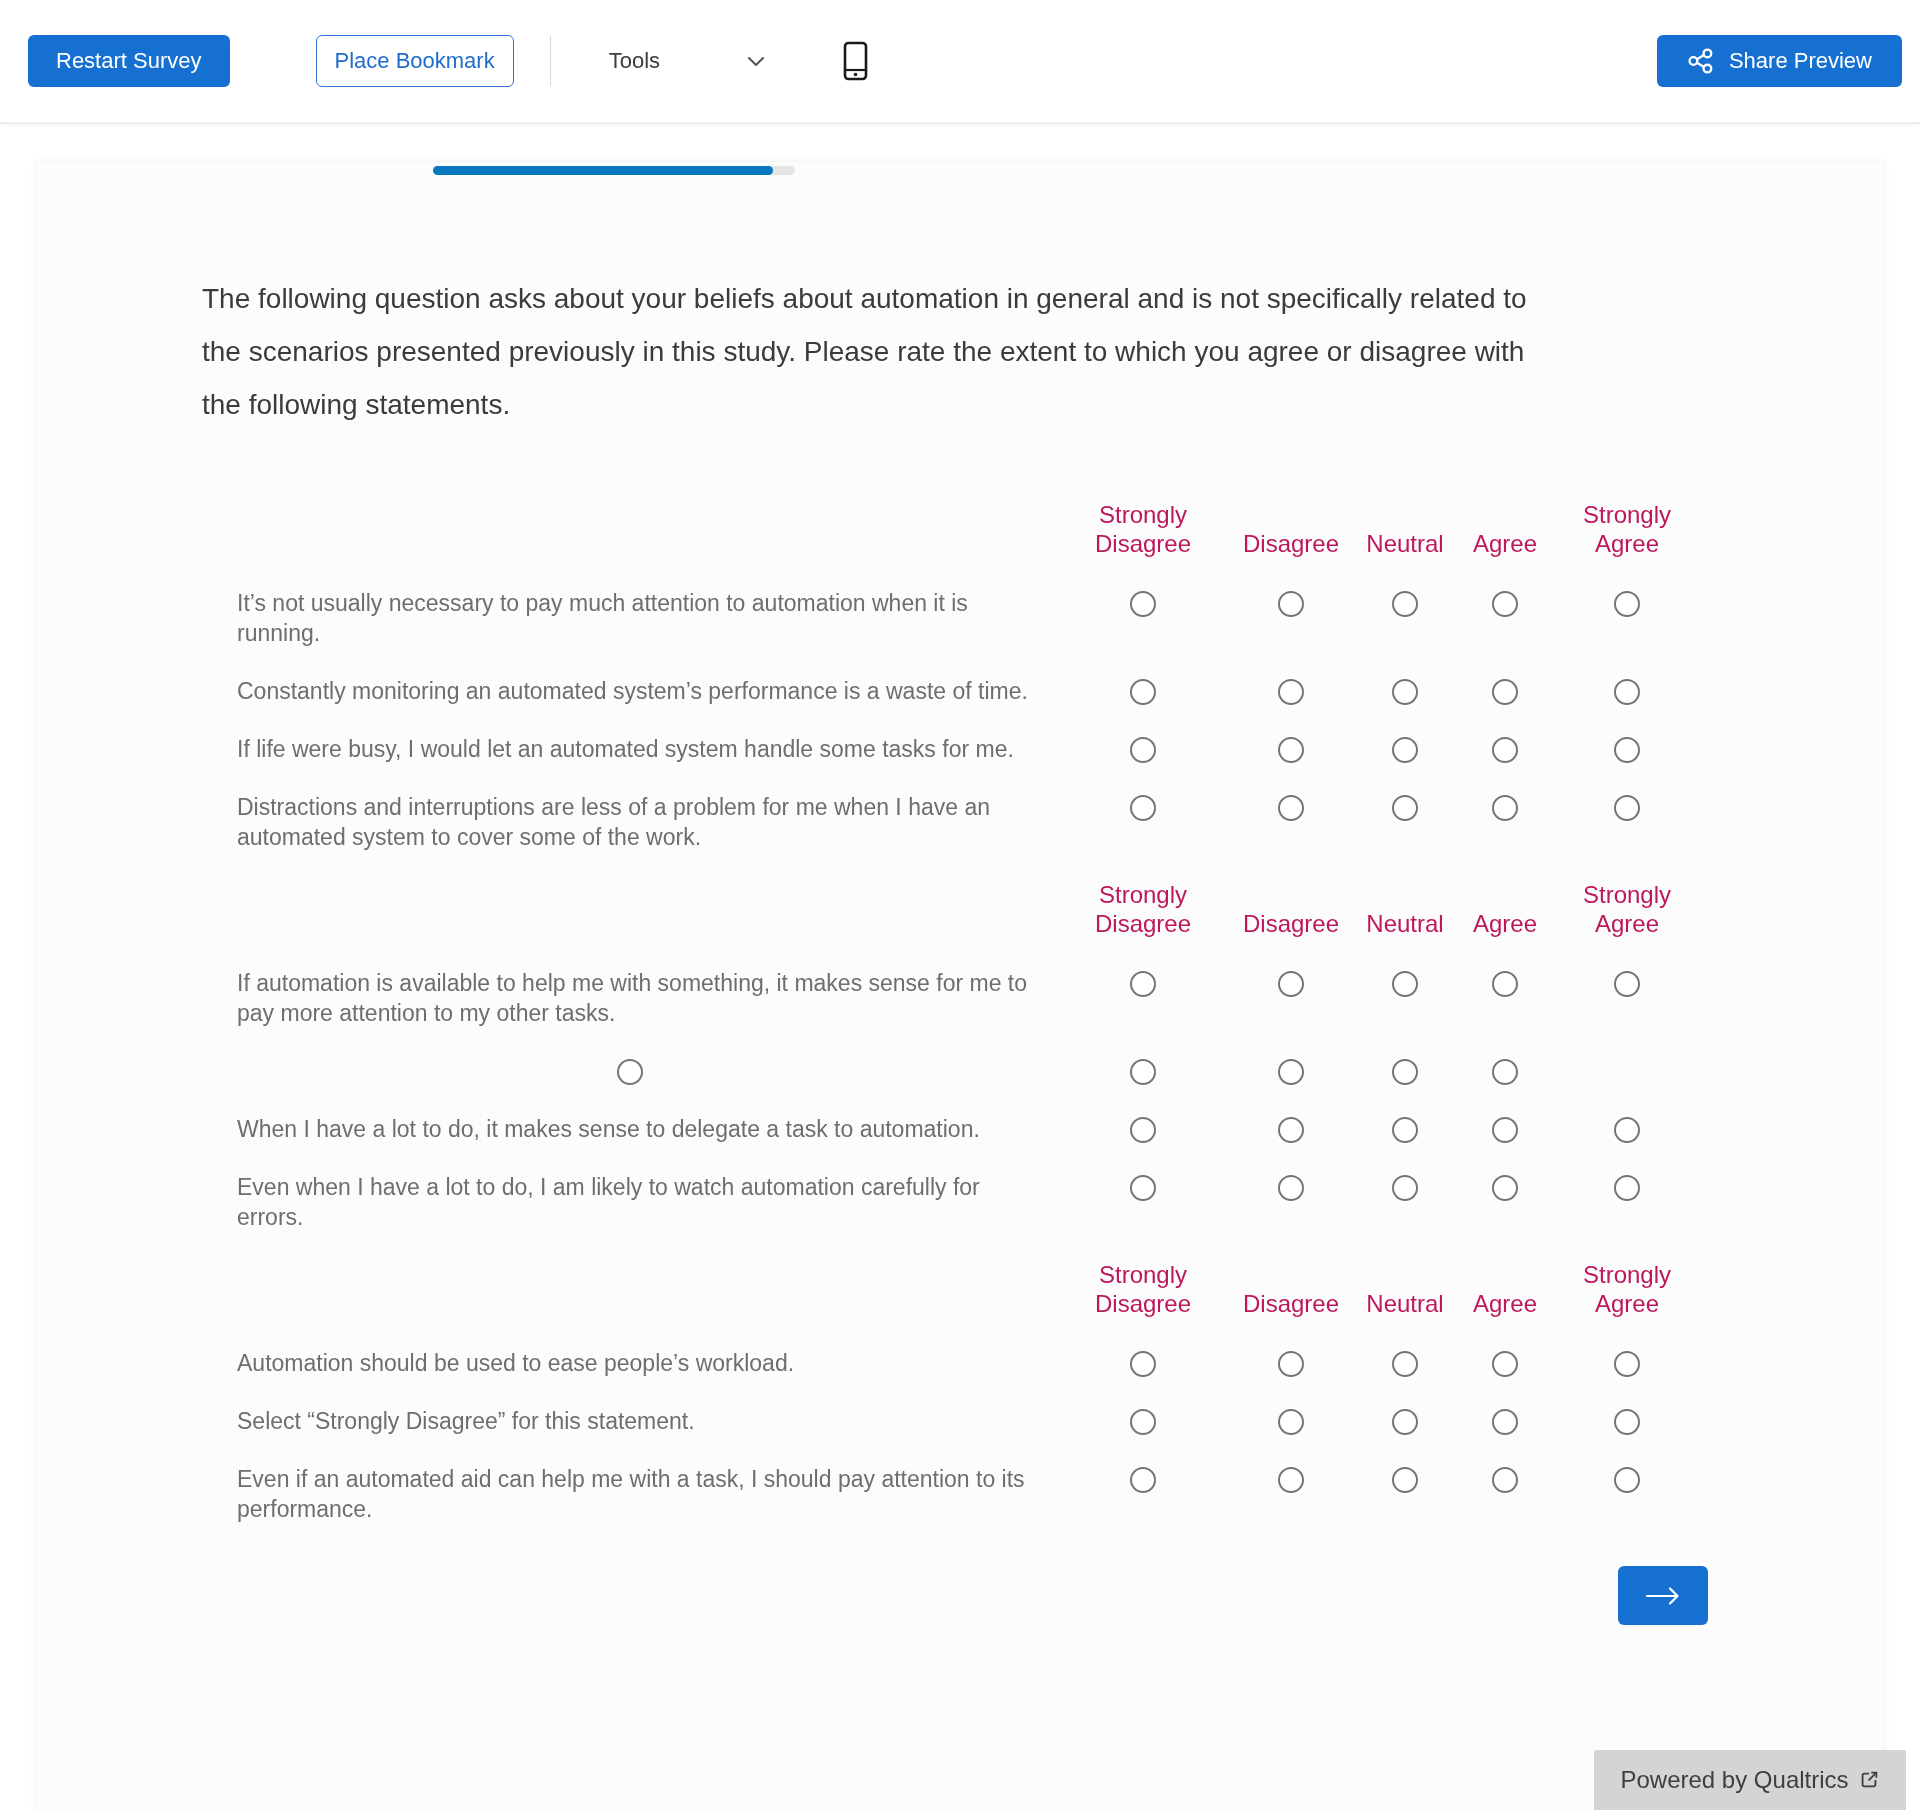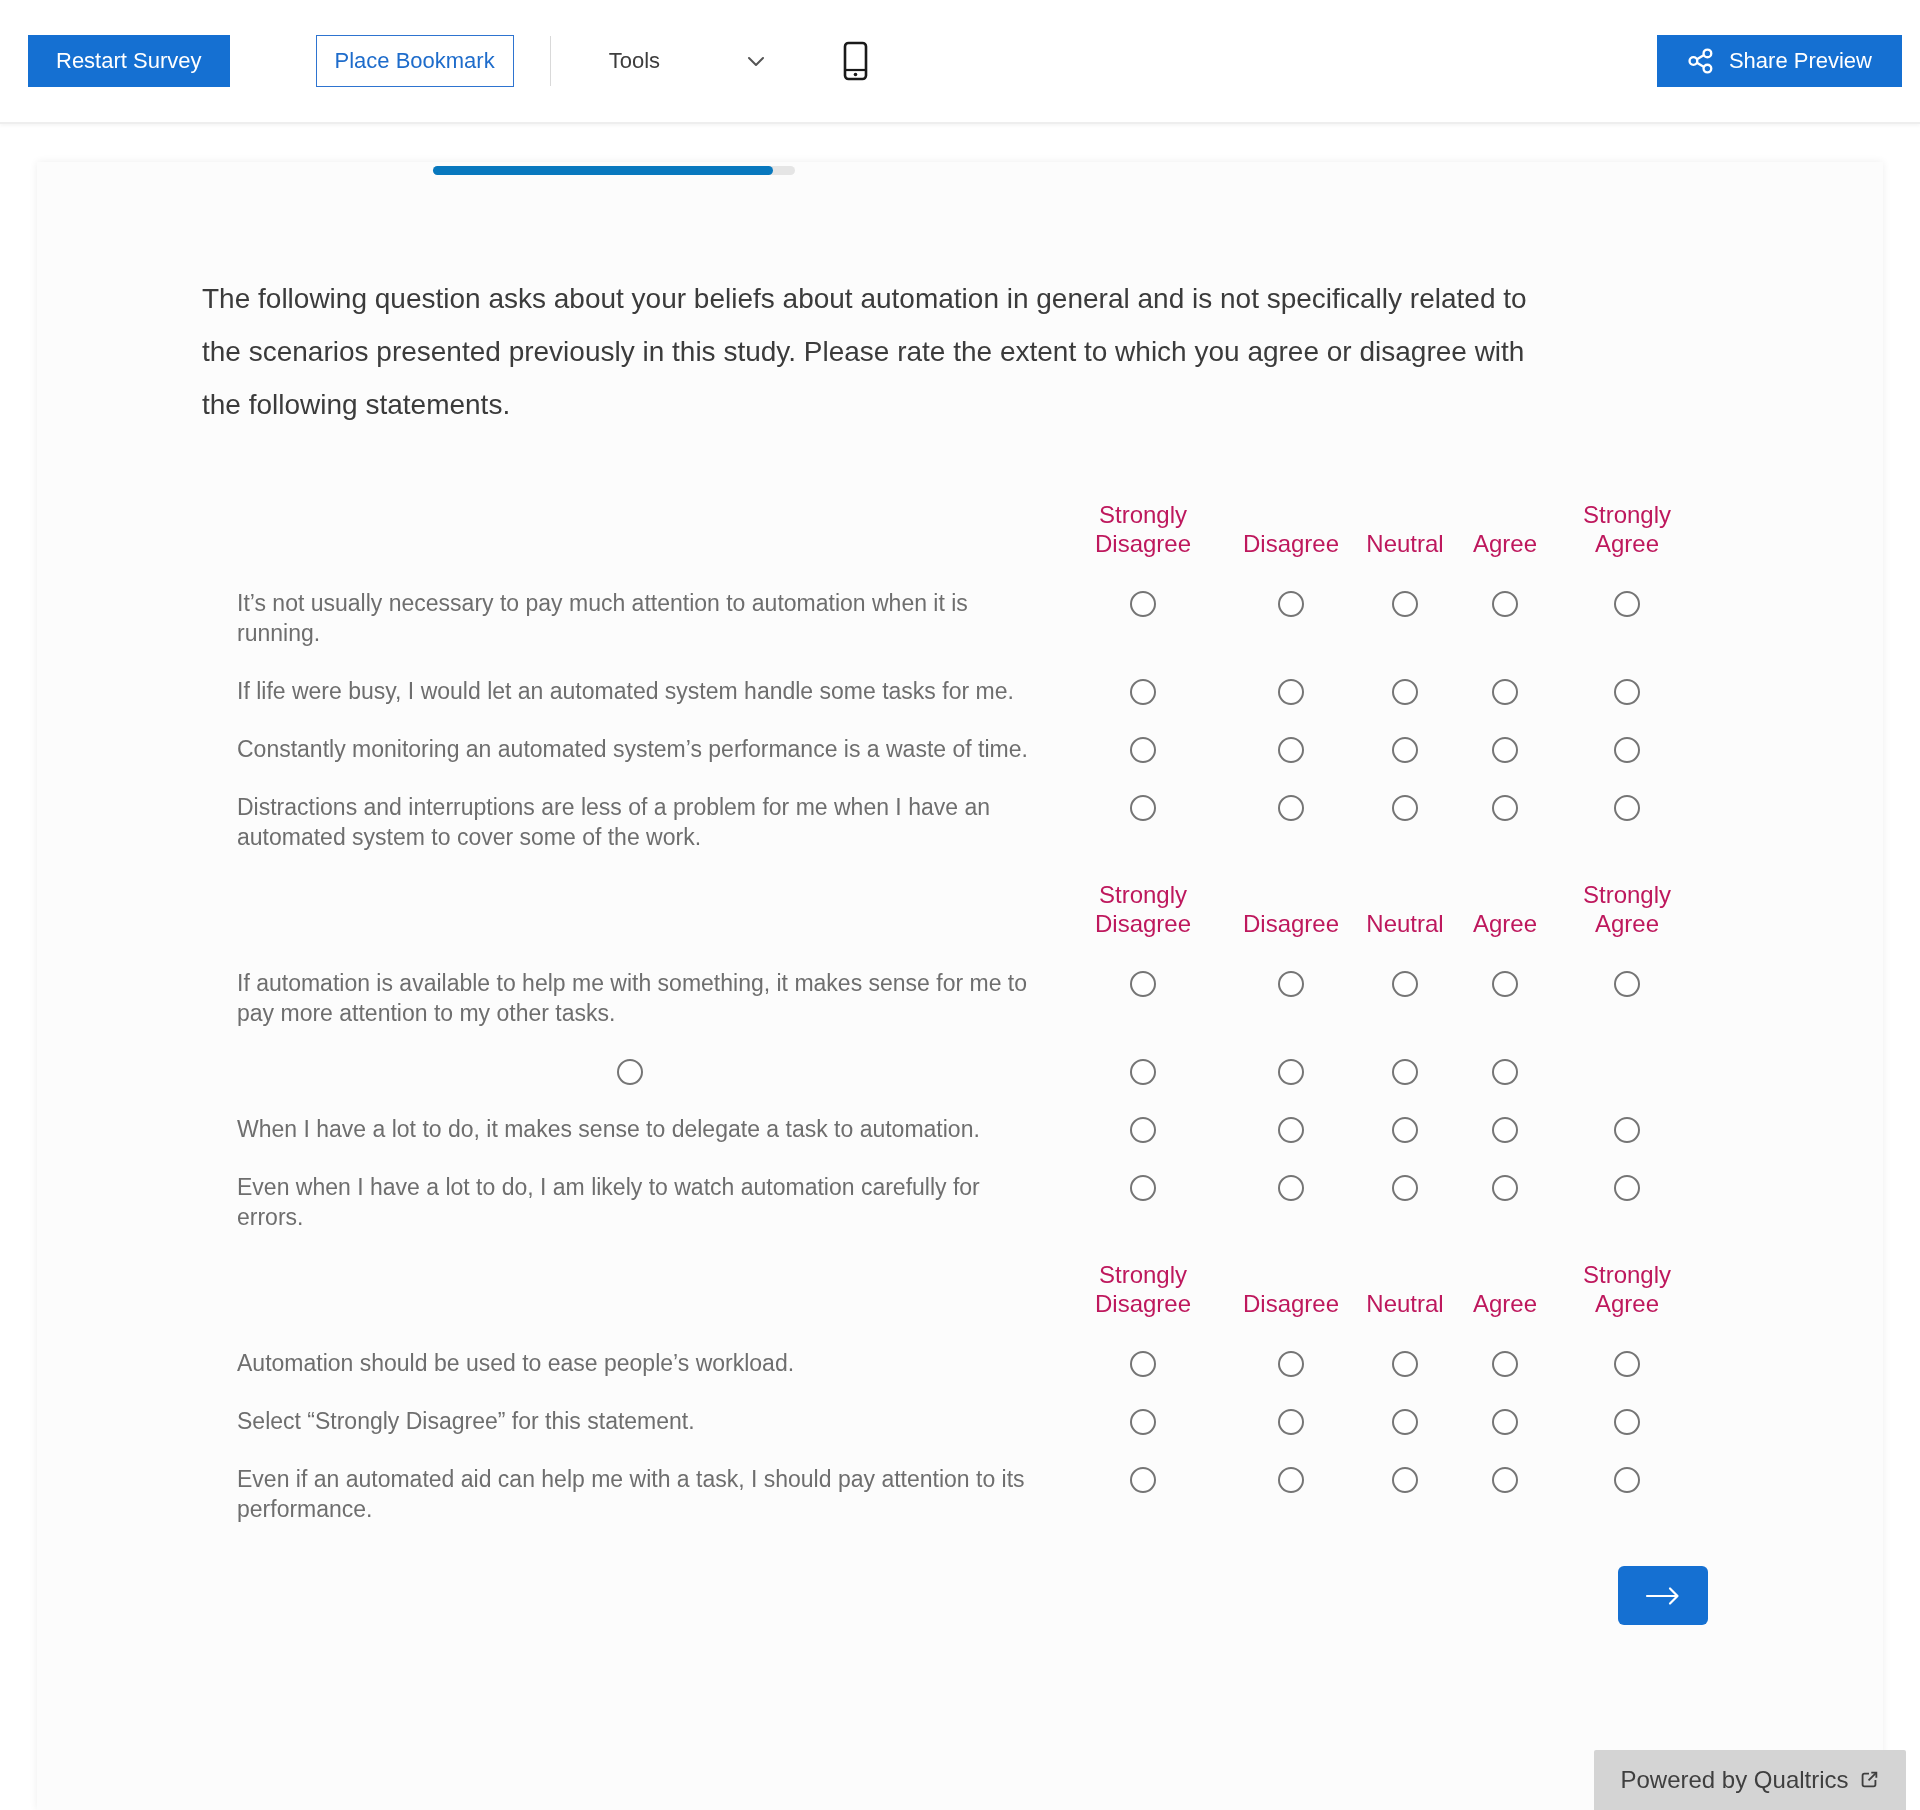--- a/index.html
+++ b/index.html
@@ -16,21 +16,21 @@
   .toolbar {
     position: absolute; top: 0; left: 0; right: 0; height: 124px;
     background: #ffffff;
     border-bottom: 2px solid #eeeeee;
     box-shadow: 0 2px 3px rgba(0,0,0,0.04);
     display: flex; align-items: center;
     z-index: 10;
   }
   .btn {
     display: inline-flex; align-items: center; justify-content: center;
-    height: 52px; border-radius: 0; font-size: 22px;
+    height: 52px; border-radius: 6px; font-size: 22px;
     border: none; cursor: pointer; white-space: nowrap;
     font-family: "Liberation Sans", sans-serif;
   }
   .btn-primary { background: #1570d2; color: #ffffff; }
   .btn-restart { margin-left: 28px; padding: 0 28px; }
   .btn-outline {
     background: #ffffff; color: #1e6ccb; border: 1px solid #2e74d0;
     margin-left: 86px; padding: 0 18px;
   }
   .tb-divider { width: 1px; height: 50px; background: #d9d9d9; margin-left: 36px; }
@@ -183,39 +183,39 @@
             <span class="radio"></span>
           </div>
           <div class="radio-cell">
             <span class="radio"></span>
           </div>
           <div class="radio-cell">
             <span class="radio"></span>
           </div>
         </div>
         <div class="mrow matrix-row">
+          <div class="stmt">Constantly monitoring an automated system’s performance is a waste of time.</div>
+          <div class="radio-cell">
+            <span class="radio"></span>
+          </div>
+          <div class="radio-cell">
+            <span class="radio"></span>
+          </div>
+          <div class="radio-cell">
+            <span class="radio"></span>
+          </div>
+          <div class="radio-cell">
+            <span class="radio"></span>
+          </div>
+          <div class="radio-cell">
+            <span class="radio"></span>
+          </div>
+        </div>
+        <div class="mrow matrix-row">
           <div class="stmt">If life were busy, I would let an automated system handle some tasks for me.</div>
-          <div class="radio-cell">
-            <span class="radio"></span>
-          </div>
-          <div class="radio-cell">
-            <span class="radio"></span>
-          </div>
-          <div class="radio-cell">
-            <span class="radio"></span>
-          </div>
-          <div class="radio-cell">
-            <span class="radio"></span>
-          </div>
-          <div class="radio-cell">
-            <span class="radio"></span>
-          </div>
-        </div>
-        <div class="mrow matrix-row">
-          <div class="stmt">Constantly monitoring an automated system’s performance is a waste of time.</div>
           <div class="radio-cell">
             <span class="radio"></span>
           </div>
           <div class="radio-cell">
             <span class="radio"></span>
           </div>
           <div class="radio-cell">
             <span class="radio"></span>
           </div>
           <div class="radio-cell">

